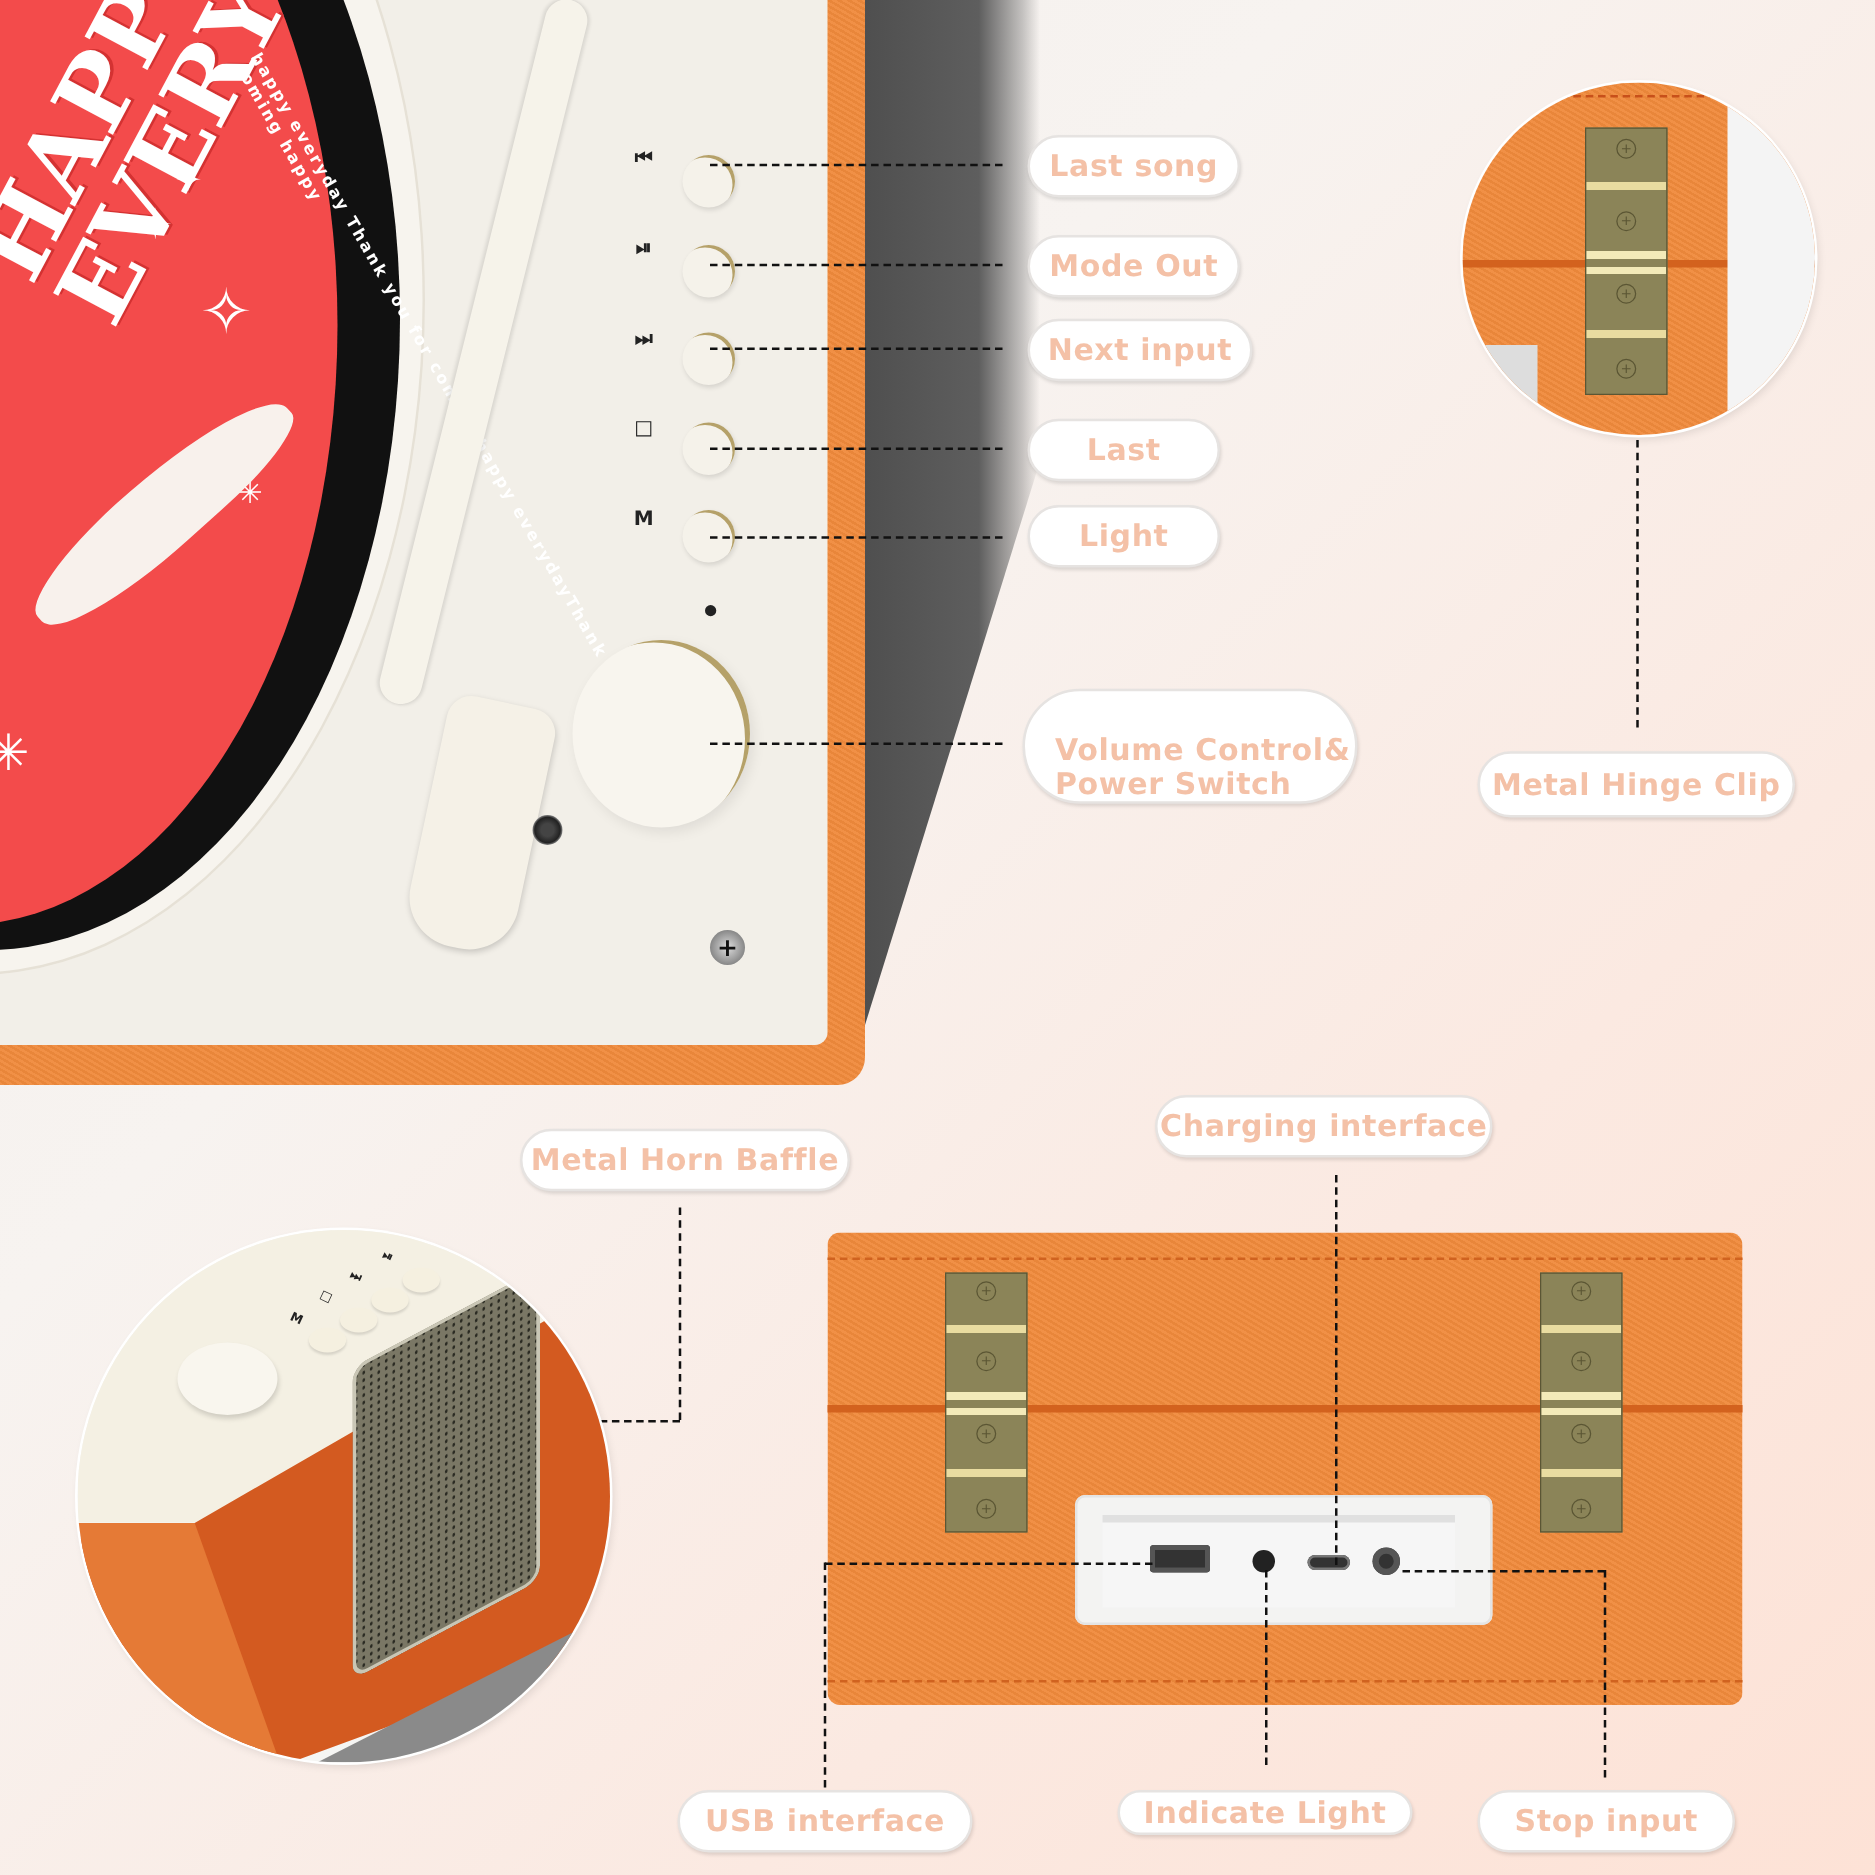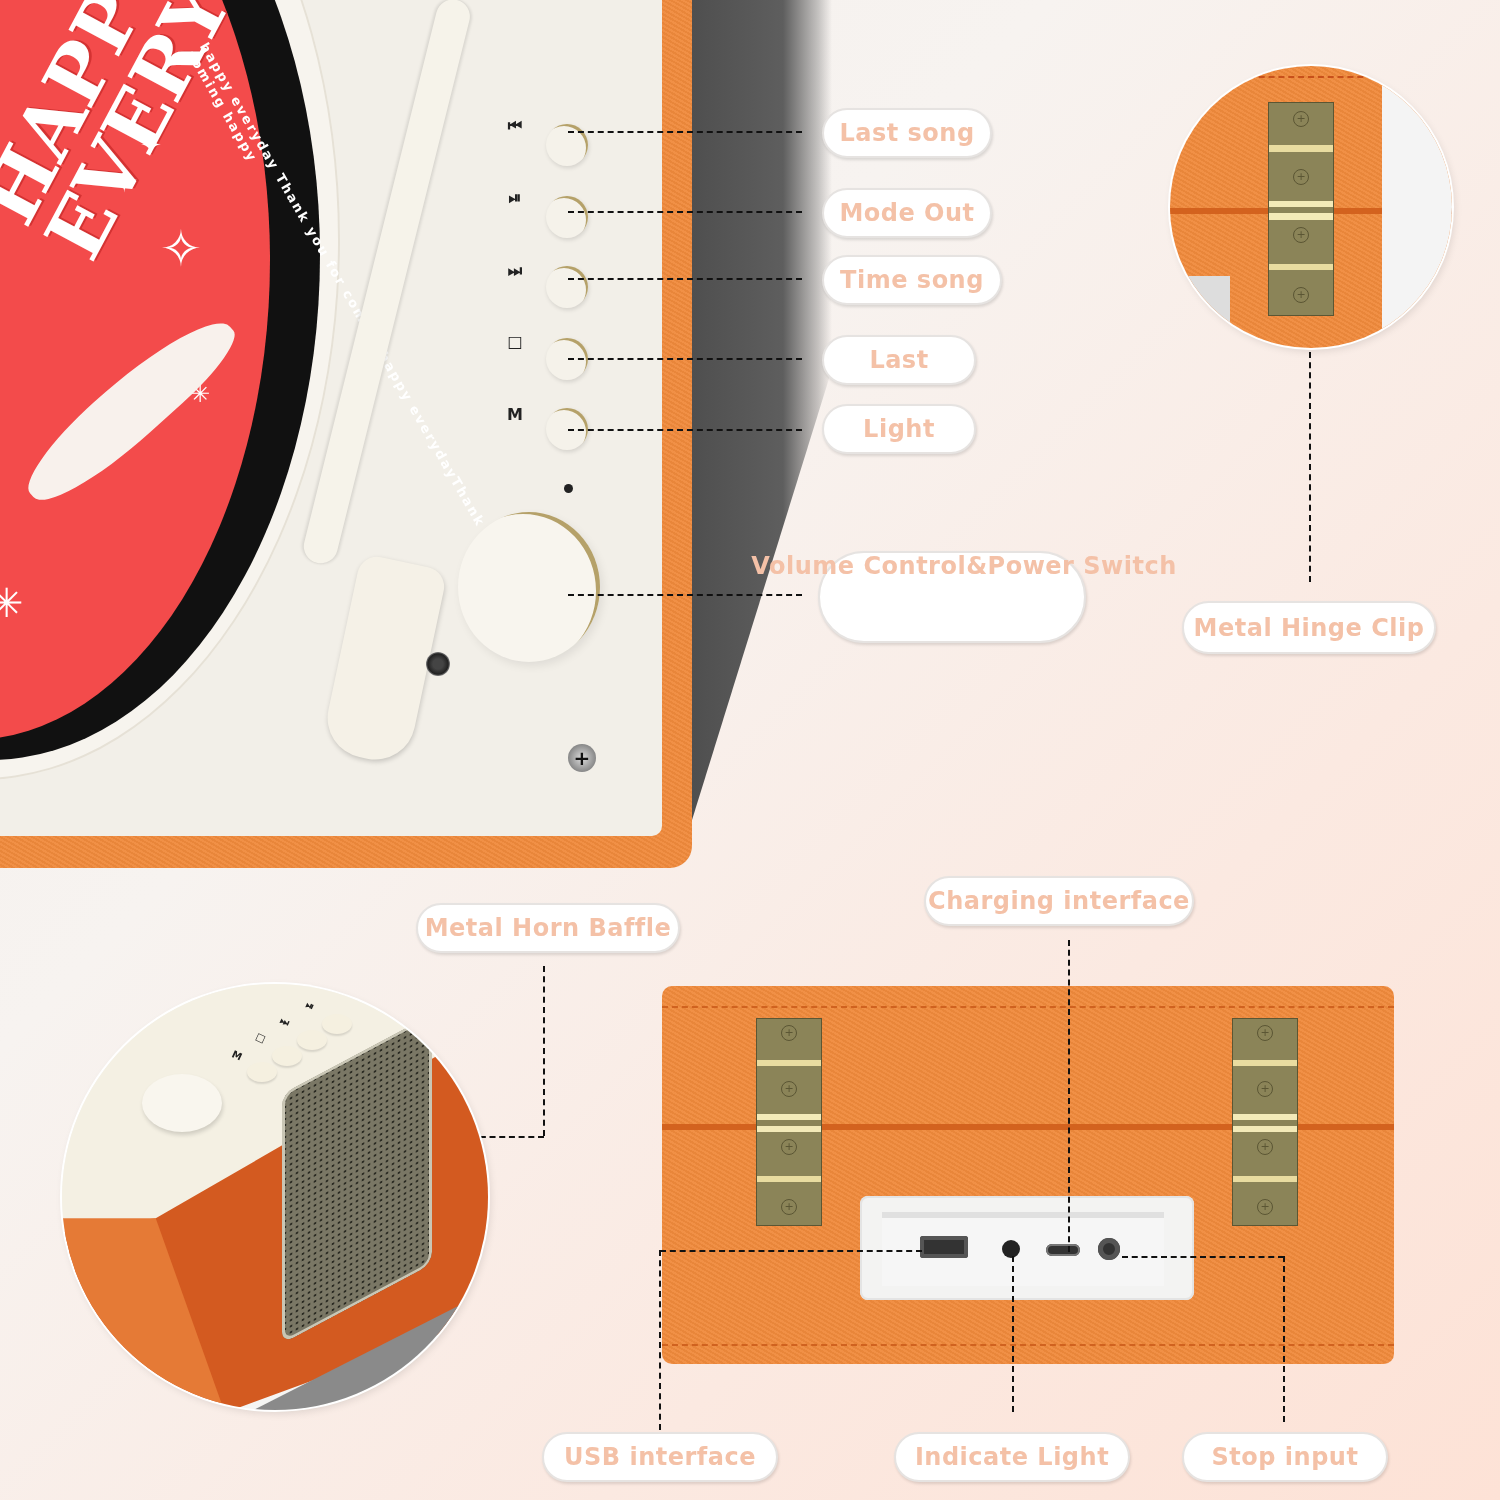--- a/index.html
+++ b/index.html
@@ -112,21 +112,21 @@
     box-shadow: 1px 2px 3px rgba(0,0,0,0.12);
     color: #f4c1a7;
     font-family: "DejaVu Sans", sans-serif;
     font-weight: bold;
     font-size: 24px;
     display: flex; align-items: center; justify-content: center;
     letter-spacing: 0.5px;
     white-space: nowrap;
   }
   .pill.two-line {
-    flex-direction: row; align-items: flex-start; justify-content: center;
+    flex-direction: column; align-items: flex-start; justify-content: flex-end;
     padding-left: 24px; line-height: 27px;
   }
 
   
   .circle-detail {
     position: absolute; border-radius: 50%; overflow: hidden;
     box-shadow: 0 0 0 2px #fff, 2px 3px 8px rgba(0,0,0,0.12);
   }
   .leather {
     background-color: #f08a3c;
@@ -248,21 +248,21 @@
 
 <div class="hline" style="left:568px; top:131px; width:234px;"></div>
 <div class="hline" style="left:568px; top:211px; width:234px;"></div>
 <div class="hline" style="left:568px; top:278px; width:234px;"></div>
 <div class="hline" style="left:568px; top:358px; width:234px;"></div>
 <div class="hline" style="left:568px; top:429px; width:234px;"></div>
 <div class="hline" style="left:568px; top:594px; width:234px;"></div>
 
 <div class="pill" style="left:822px; top:108px; width:170px; height:50px;">Last song</div>
 <div class="pill" style="left:822px; top:188px; width:170px; height:50px;">Mode Out</div>
-<div class="pill" style="left:822px; top:255px; width:180px; height:50px;">Time song</div>
+<div class="pill" style="left:822px; top:255px; width:180px; height:50px;">Next input</div>
 <div class="pill" style="left:822px; top:335px; width:154px; height:50px;">Last</div>
 <div class="pill" style="left:822px; top:404px; width:154px; height:50px;">Light</div>
 <div class="pill two-line" style="left:818px; top:551px; width:268px; height:92px;">
   <span>Volume Control&amp;</span>
   <span>Power Switch</span>
 </div>
 
 <div class="circle-detail leather" style="left:1170px; top:66px; width:282px; height:282px;">
   <div class="case-seam" style="top:10px; border-top-color:#c8501a;"></div>
   <div style="position:absolute; left:0; top:142px; width:100%; height:6px; background:#d3621e;"></div>
@@ -329,14 +329,14 @@
 </div>
 
 <div class="vline" style="left:1068px; top:940px; height:312px;"></div>
 <div class="hline" style="left:660px; top:1250px; width:262px;"></div>
 <div class="vline" style="left:659px; top:1250px; height:180px;"></div>
 <div class="vline" style="left:1012px; top:1256px; height:156px;"></div>
 <div class="hline" style="left:1122px; top:1256px; width:162px;"></div>
 <div class="vline" style="left:1283px; top:1256px; height:166px;"></div>
 
 <div class="pill" style="left:542px; top:1432px; width:236px; height:50px;">USB interface</div>
-<div class="pill" style="left:894px; top:1432px; width:236px; height:50px;">Indicate Light</div>
+<div class="pill" style="left:894px; top:1432px; width:236px; height:36px;">Indicate Light</div>
 <div class="pill" style="left:1182px; top:1432px; width:206px; height:50px;">Stop input</div>
 
 </body></html>

